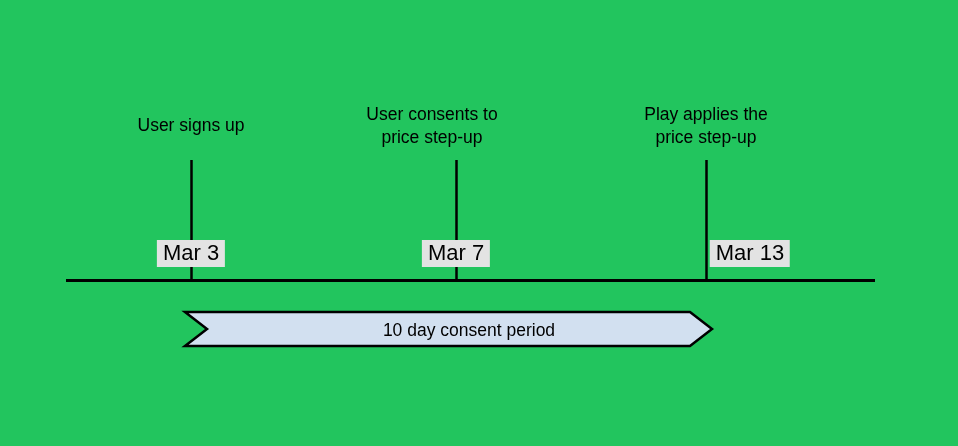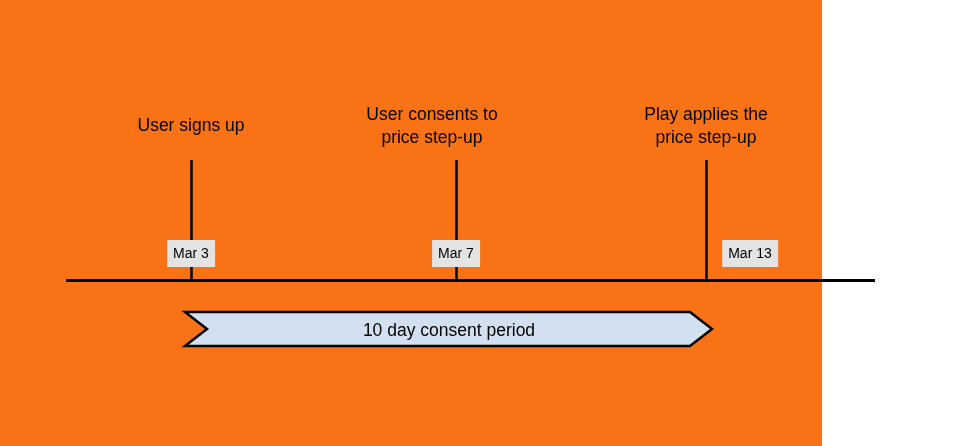--- a/index.html
+++ b/index.html
@@ -9,23 +9,23 @@
   }
   body {
     width: 958px;
     height: 446px;
     font-family: "Liberation Sans", sans-serif;
     color: #000000;
     overflow: hidden;
   }
   #timeline-diagram {
     position: relative;
-    width: 822px;
+    width: 958px;
     height: 446px;
-    background: #f97316;
+    background: #22c55e;
   }
   .svg-layer {
     position: absolute;
     left: 0;
     top: 0;
     width: 958px;
     height: 446px;
   }
   .event-label {
     position: absolute;
@@ -33,37 +33,38 @@
     font-family: "Liberation Sans", sans-serif;
     font-size: 17.5px;
     line-height: 23px;
     color: #000000;
     white-space: pre-line;
     transform: translateX(-50%);
   }
   .date-chip {
     position: absolute;
     font-family: "Liberation Sans", sans-serif;
-    font-size: 14px;
+    font-size: 22px;
     line-height: 22px;
     color: #000000;
     background: #e3e3e3;
     padding: 2px 6px 3px 6px;
     transform: translateX(-50%);
     white-space: nowrap;
   }
   .banner-label {
     position: absolute;
     font-family: "Liberation Sans", sans-serif;
     font-size: 17.5px;
     line-height: 22px;
     color: #000000;
     transform: translate(-50%, -50%);
     white-space: nowrap;
     text-align: center;
+    margin-left: 20px;
   }
 </style>
 </head>
 <body>
 
 <div id="timeline-diagram">
 
   <svg class="svg-layer" viewBox="0 0 958 446">
 
     <line id="axis-line" x1="66" y1="280.5" x2="875" y2="280.5" stroke="#000000" stroke-width="3"></line>

